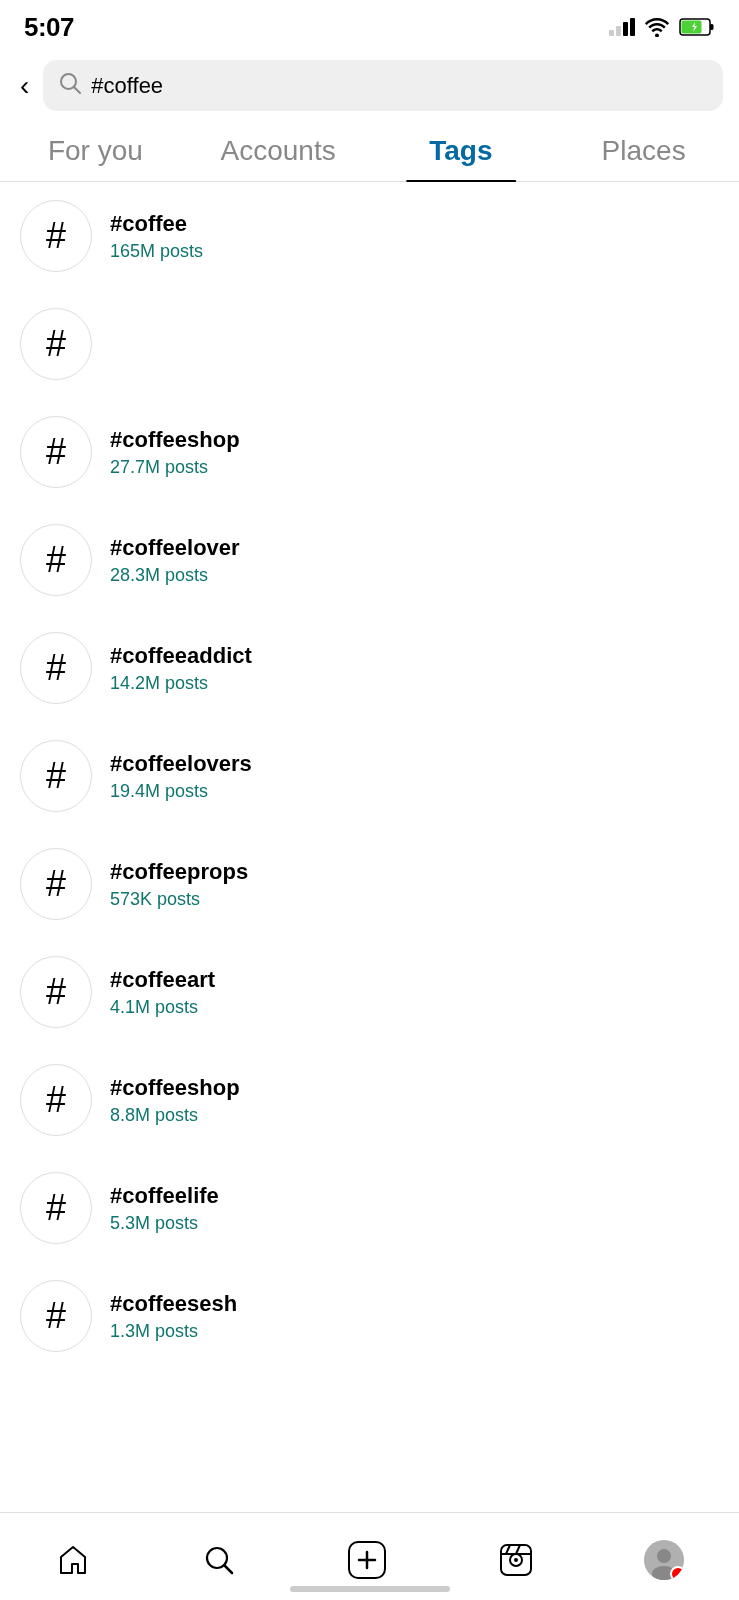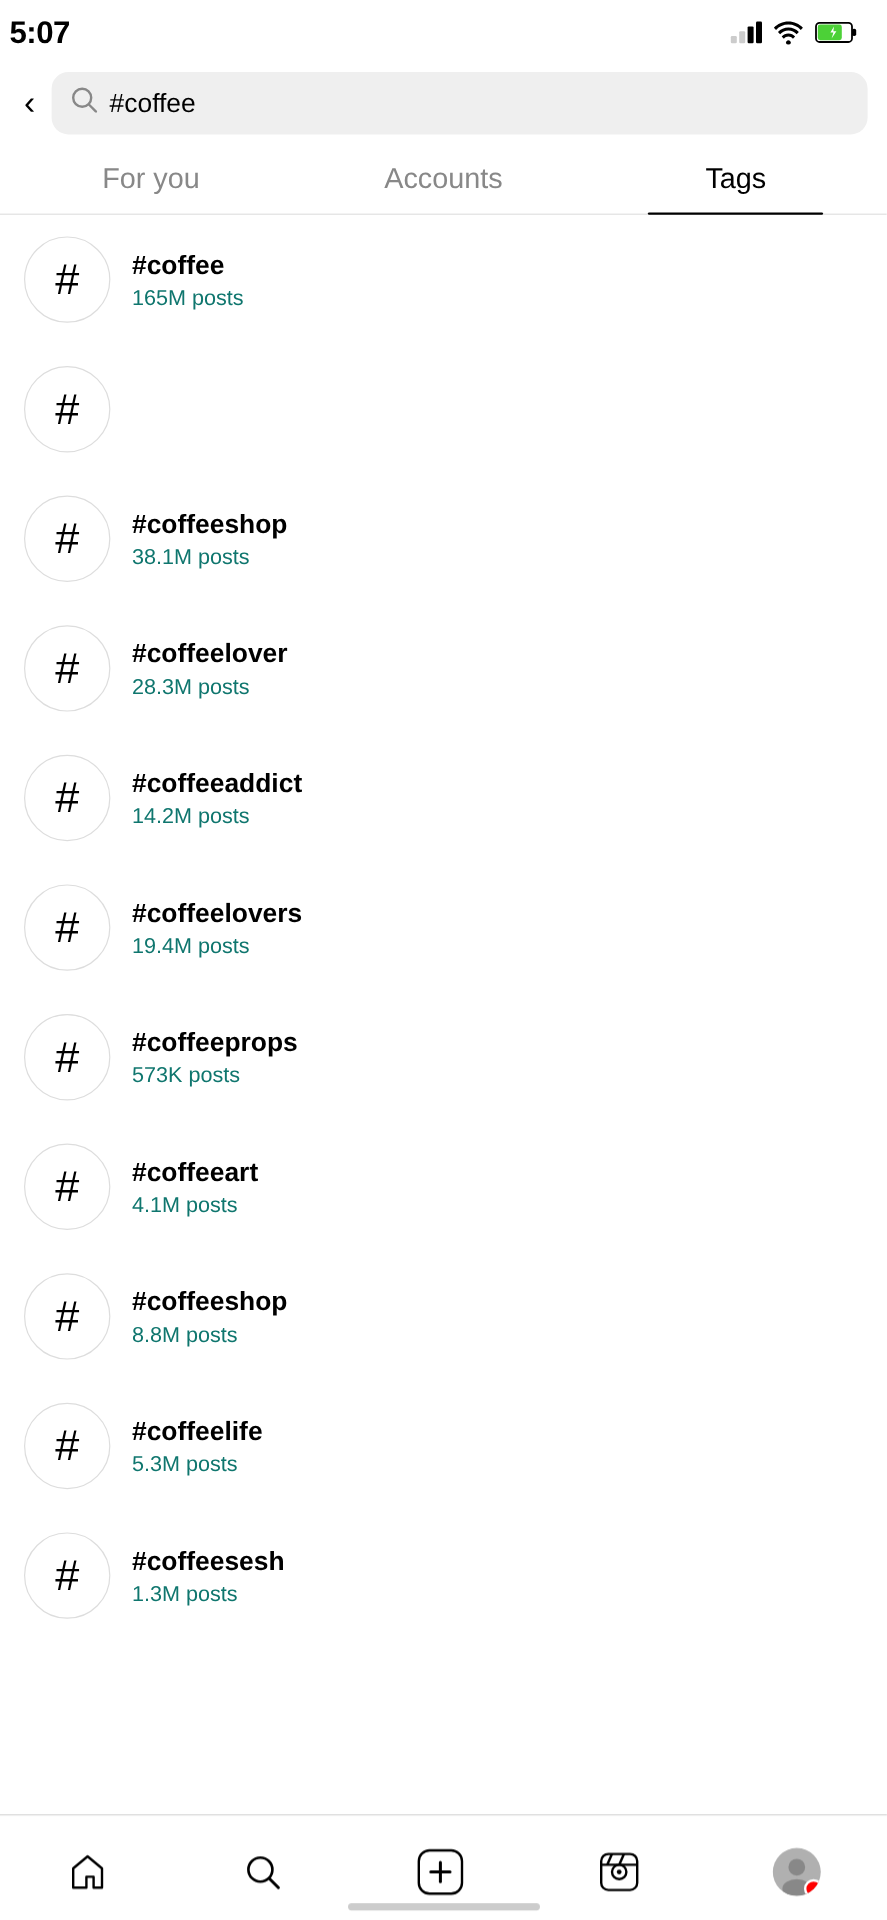--- a/index.html
+++ b/index.html
@@ -10,21 +10,21 @@
       width: 739px;
       min-height: 1600px;
       overflow-x: hidden;
     }
 
     
     .status-bar {
       display: flex;
       justify-content: space-between;
       align-items: center;
-      padding: 12px 24px 8px 8px;
+      padding: 12px 24px 8px 24px;
       height: 50px;
     }
     .status-time {
       font-size: 26px;
       font-weight: 600;
       color: #000;
       letter-spacing: -0.5px;
     }
     .status-icons {
       display: flex;
@@ -79,29 +79,29 @@
     
     .tabs {
       display: flex;
       border-bottom: 1px solid #e0e0e0;
       padding: 0 4px;
     }
     .tab {
       flex: 1;
       text-align: center;
       padding: 14px 4px;
-      font-size: 24px;
+      font-size: 28px;
       color: #888;
       cursor: pointer;
       position: relative;
       white-space: nowrap;
     }
     .tab.active {
-      color: #000000;
-      font-weight: 400;
+      color: #0369a1;
+      font-weight: 700;
     }
     .tab.active::after {
       content: '';
       position: absolute;
       bottom: -1px;
       left: 50%;
       transform: translateX(-50%);
       width: 60%;
       height: 2px;
       background: #000;
@@ -251,20 +251,23 @@
 <div class="tabs">
   <div class="tab">
     <span>For you</span>
   </div>
   <div class="tab">
     <span>Accounts</span>
   </div>
   <div class="tab active">
     <span>Tags</span>
   </div>
+  <div class="tab">
+    <span>Places</span>
+  </div>
 </div>
 
 <div class="content-area">
 <div class="hashtag-item">
       <div class="hashtag-avatar">
         <span class="hash-symbol">#</span>
       </div>
       <div class="hashtag-info">
         <span class="hashtag-name">#coffee</span>
         <span class="hashtag-posts">165M posts</span>
@@ -274,21 +277,21 @@
       <div class="hashtag-avatar">
         <span class="hash-symbol">#</span>
       </div>
     </div>
     <div class="hashtag-item">
       <div class="hashtag-avatar">
         <span class="hash-symbol">#</span>
       </div>
       <div class="hashtag-info">
         <span class="hashtag-name">#coffeeshop</span>
-        <span class="hashtag-posts">38.1M posts</span>
+        <span class="hashtag-posts">27.7M posts</span>
       </div>
     </div>
     <div class="hashtag-item">
       <div class="hashtag-avatar">
         <span class="hash-symbol">#</span>
       </div>
       <div class="hashtag-info">
         <span class="hashtag-name">#coffeelover</span>
         <span class="hashtag-posts">28.3M posts</span>
       </div>

